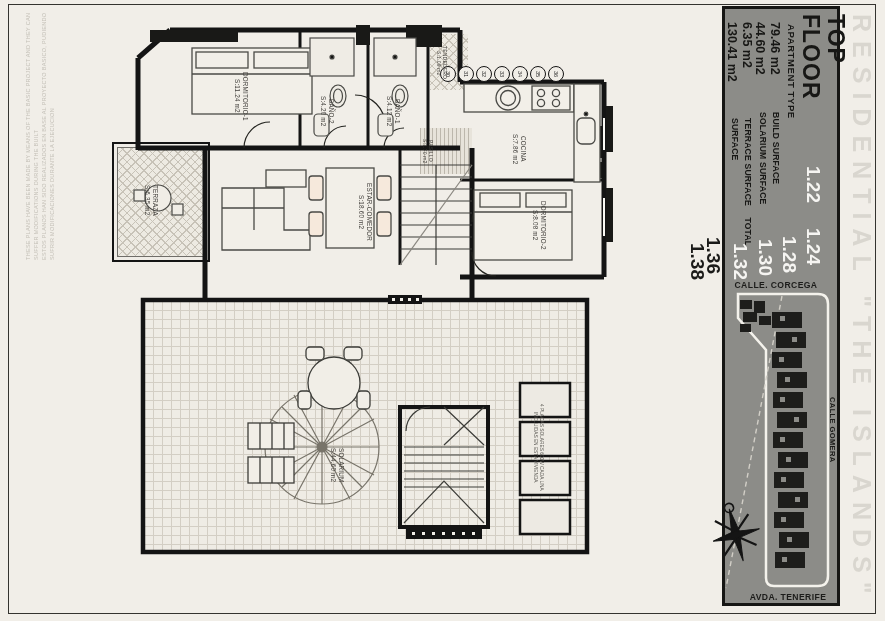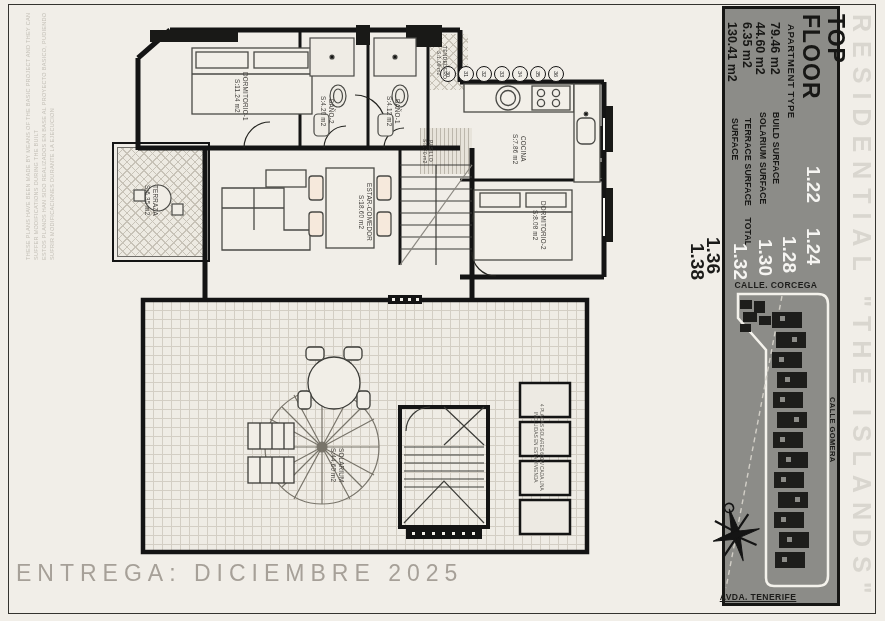--- a/index.html
+++ b/index.html
@@ -365,28 +365,27 @@
       <rect x="74" y="157" width="5" height="5"></rect>
         <rect x="80" y="177" width="5" height="5"></rect>
       <rect x="75" y="197" width="5" height="5"></rect>
         <rect x="89" y="217" width="5" height="5"></rect>
       <rect x="75" y="237" width="5" height="5"></rect>
         <rect x="81" y="257" width="5" height="5"></rect>
       <rect x="76" y="277" width="5" height="5"></rect>
     </g>
   </svg>
   <div class="abs v street" style="left:828px;top:388px;height:84px;font-size:7.5px;">CALLE GOMERA</div>
-  <div class="abs street" style="left:706px;top:592px;width:104px;text-decoration:underline;">AVDA. TENERIFE</div>
+  <div class="abs street" style="left:736px;top:592px;width:104px;">AVDA. TENERIFE</div>
 
   <svg class="abs" style="left:704px;top:498px;" width="64" height="72">
     <g transform="rotate(-15 32 36)" fill="#141414" stroke="#141414">
       <path d="M32,10 L36,34 L32,64 L28,34 Z"></path>
       <path d="M8,37 L30,33 L56,37 L30,41 Z"></path>
       <path d="M15,18 L31,33 M49,20 L34,33 M15,54 L31,40 M49,52 L34,40" stroke-width="2.2"></path>
       <circle cx="32" cy="9" r="4.5" fill="none" stroke-width="1.6"></circle>
     </g>
   </svg>
 
   <div id="brand-strip" class="abs v">RESIDENTIAL "THE ISLANDS"</div>
 
-  <div id="entrega" class="abs" style="left:16px;top:560px;">ENTREGA: DICIEMBRE 2025</div>
 
 </div>
 
 </body></html>

